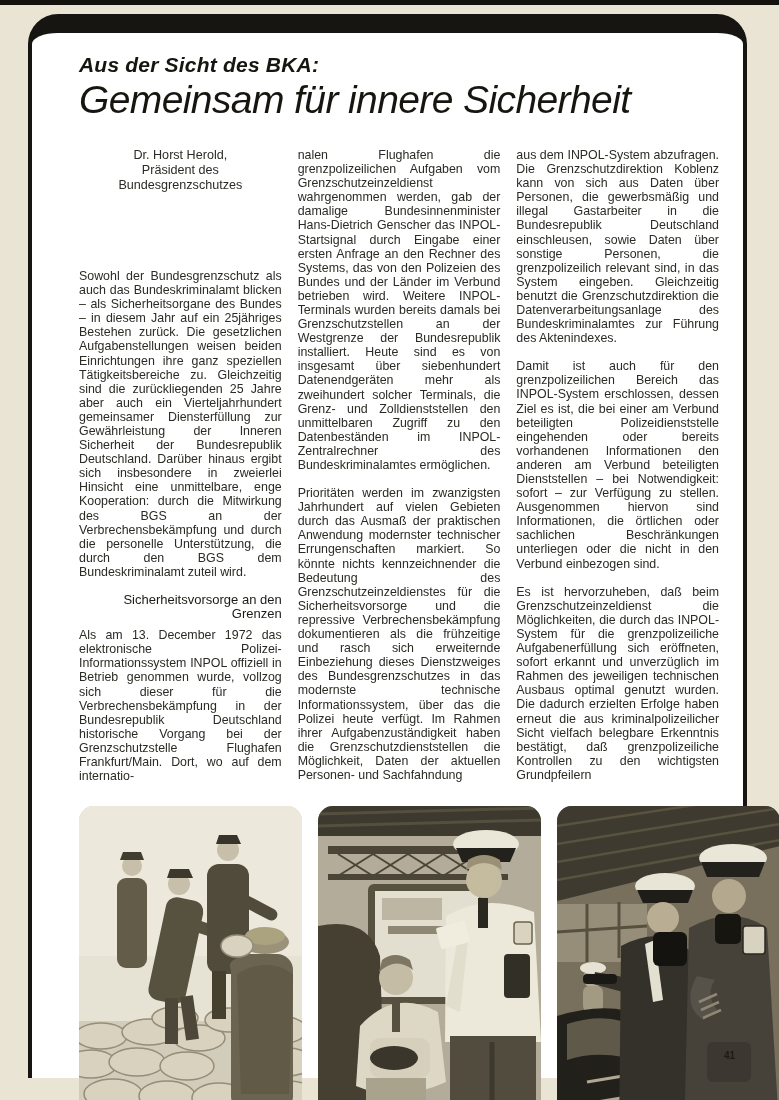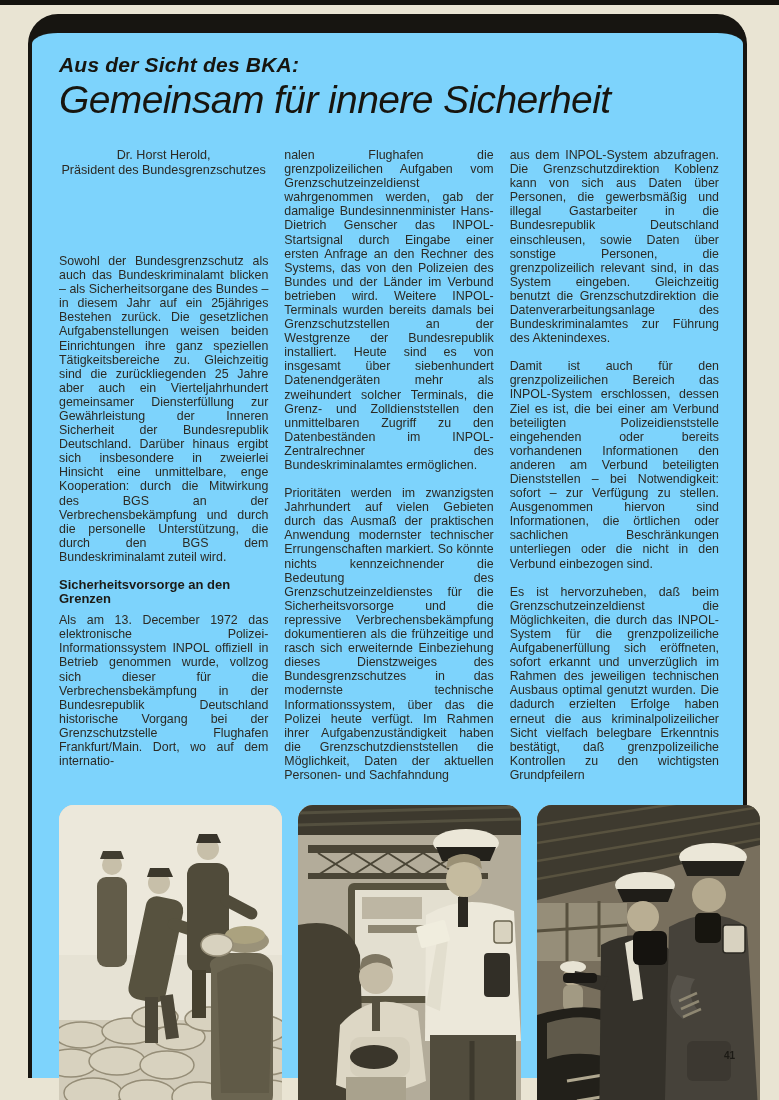--- a/index.html
+++ b/index.html
@@ -12,26 +12,27 @@
     position: relative;
     overflow: hidden;
   }
   .top-strip {
     position: absolute; top: 0; left: 0;
     width: 779px; height: 5px; background: #14120e;
   }
   .frame {
     position: absolute; top: 14px; left: 28px;
     width: 719px; height: 1064px;
-    background: #7dd3fc;
+    background: #ffffff;
     border-top: 19px solid #171511;
     border-left: 4px solid #171511;
     border-right: 4px solid #171511;
     border-bottom: none;
     border-radius: 30px 30px 0 0;
+    padding-left: 20px;
   }
   .title-block { padding: 20px 24px 0 27px; }
   .kicker {
     font-size: 21px; font-weight: bold; font-style: italic;
     color: #17150f; letter-spacing: 0.2px;
   }
   .headline {
     margin: 3px 0 0 0;
     font-size: 39px; font-weight: normal; font-style: italic;
     color: #17150f; letter-spacing: -0.6px; line-height: 1.05;
@@ -42,22 +43,22 @@
   }
   .col {
     flex: 1 1 0; min-width: 0;
     font-size: 12.4px; line-height: 14.1px;
     text-align: justify; color: #2c2a24;
   }
   .col p { margin: 0 0 14px 0; }
   .author { margin-bottom: 76px; font-size: 12.6px; line-height: 15px; text-align: center; }
   .subhead {
     margin: 6px 0 7px 0;
-    font-size: 13px; font-weight: bold; color: #1c1a15;
-    text-align: left;
+    font-size: 13px; font-weight: normal; color: #1c1a15;
+    text-align: right;
   }
   .photos {
     display: flex; gap: 16px;
     padding: 9px 24px 0 27px;
   }
   .photo {
     width: 223px; height: 337px;
     border-radius: 15px; overflow: hidden;
     background: #cfc9b8; flex: 0 0 auto;
   }

